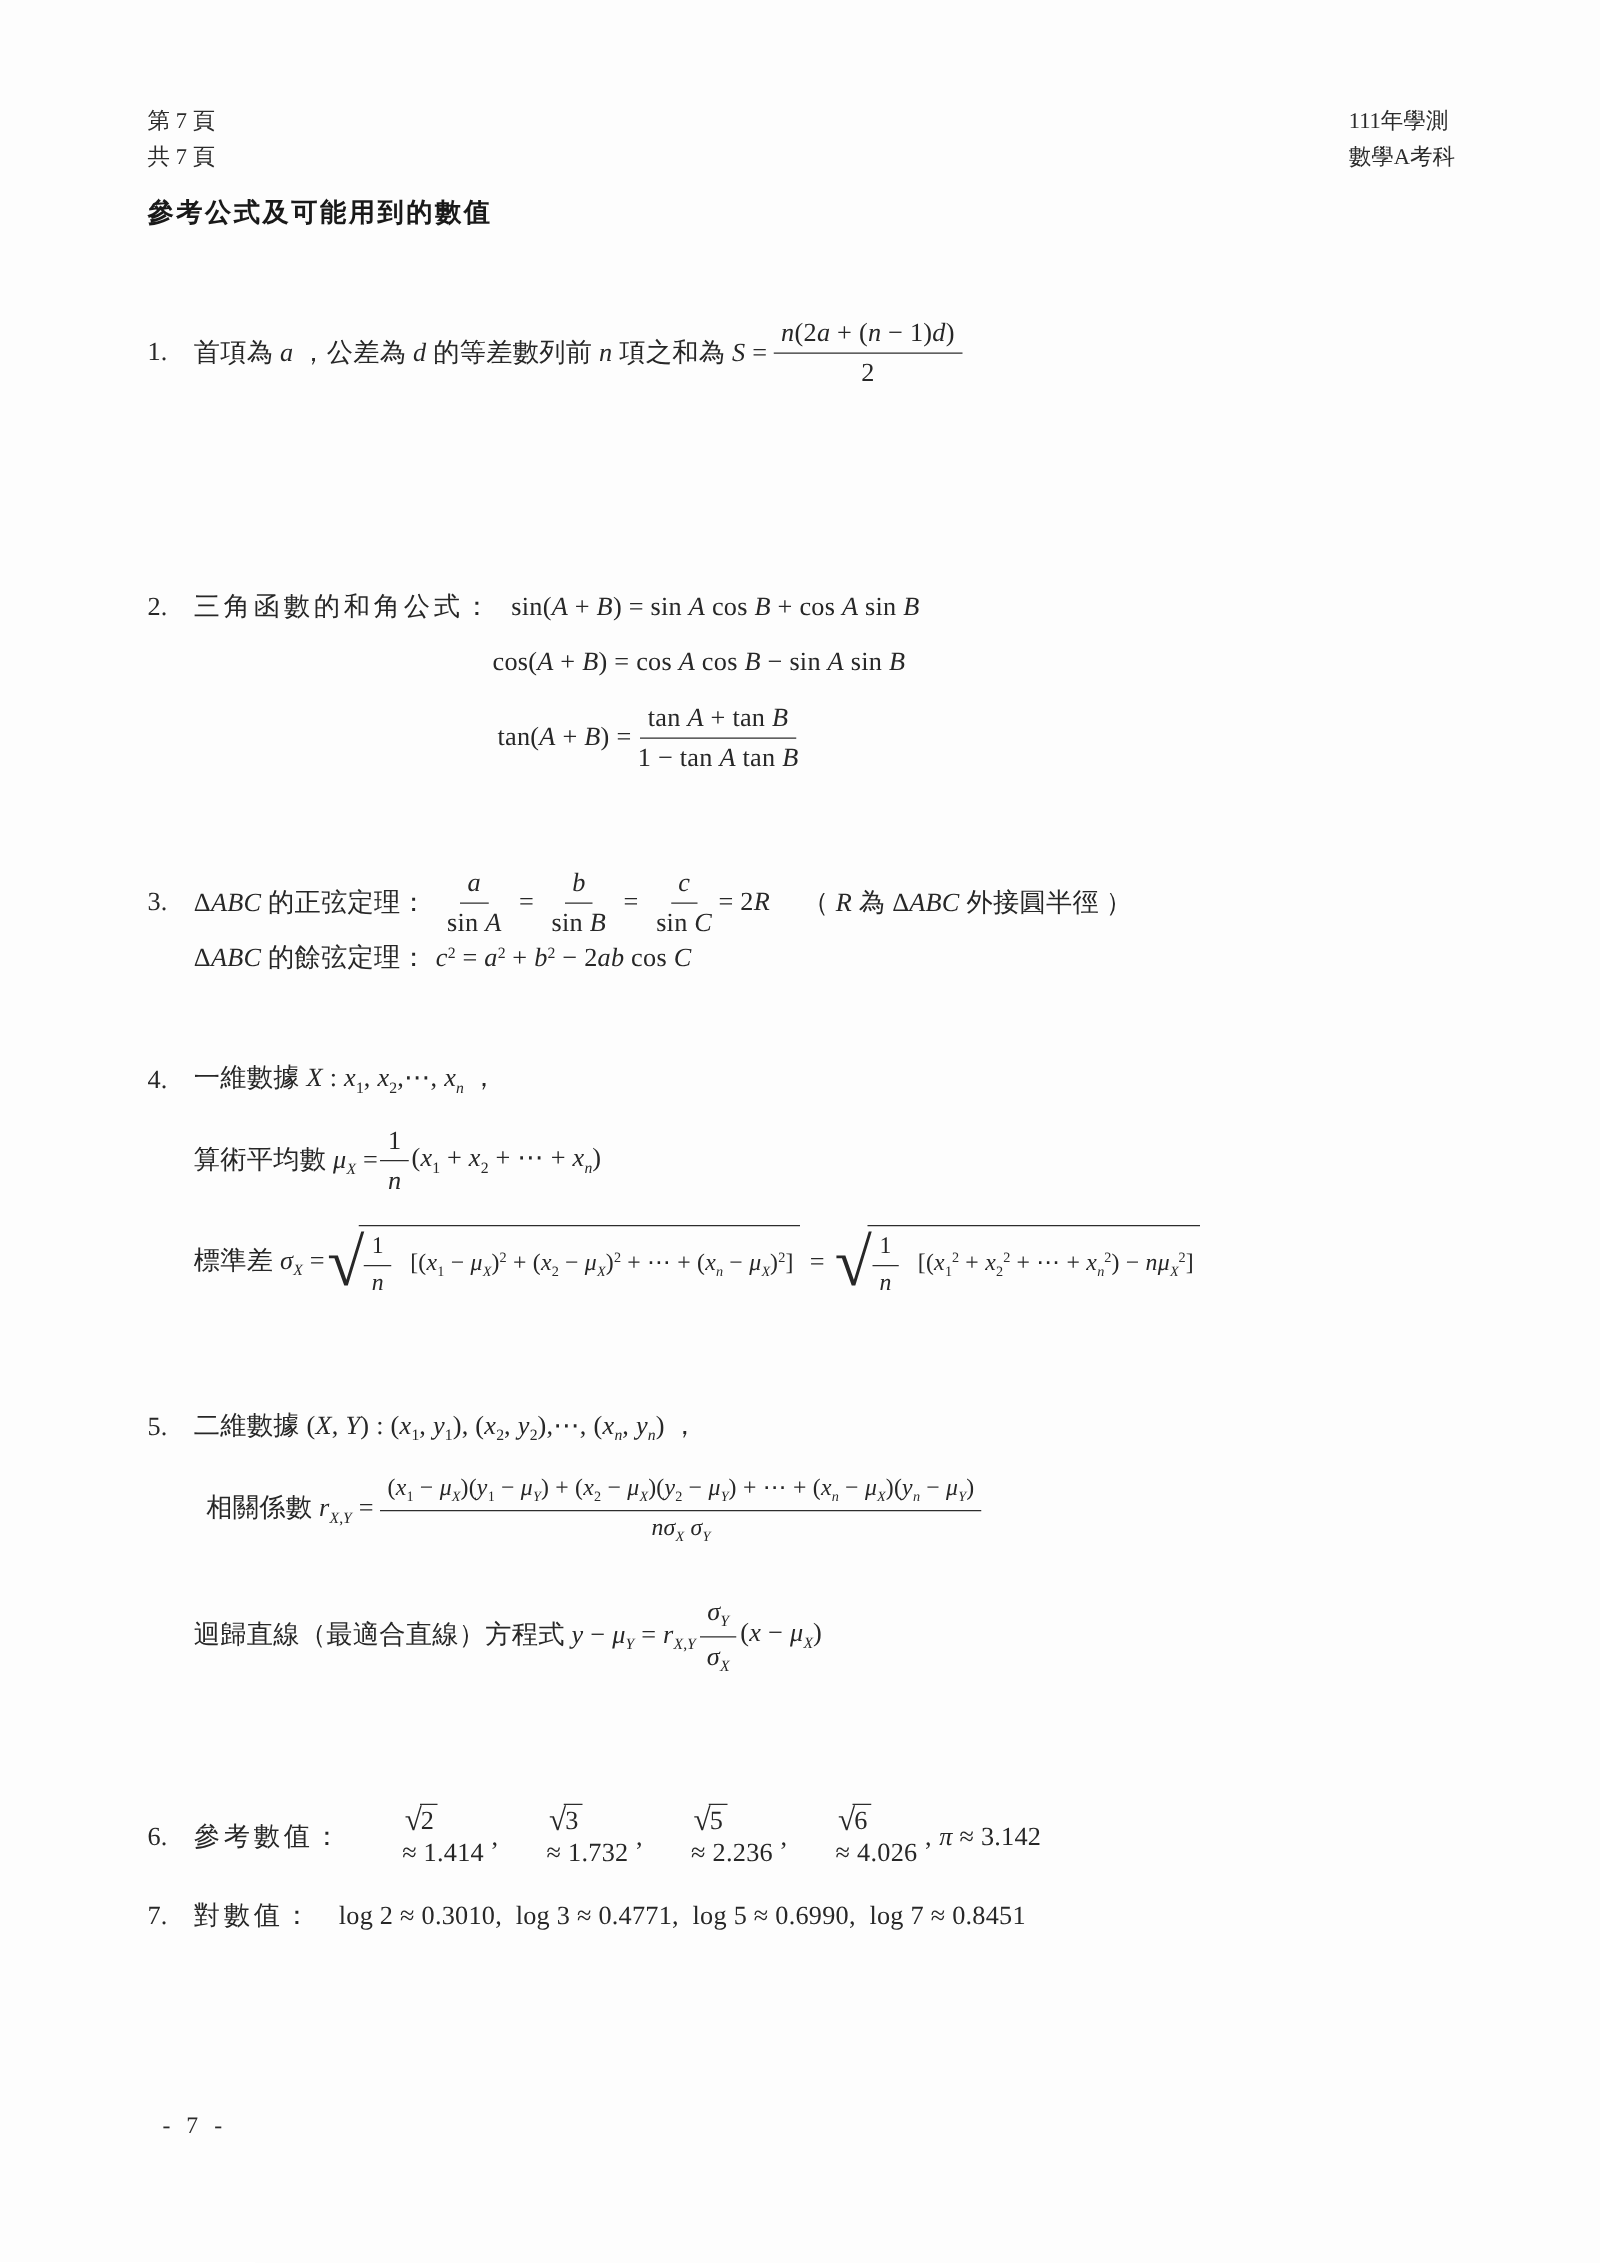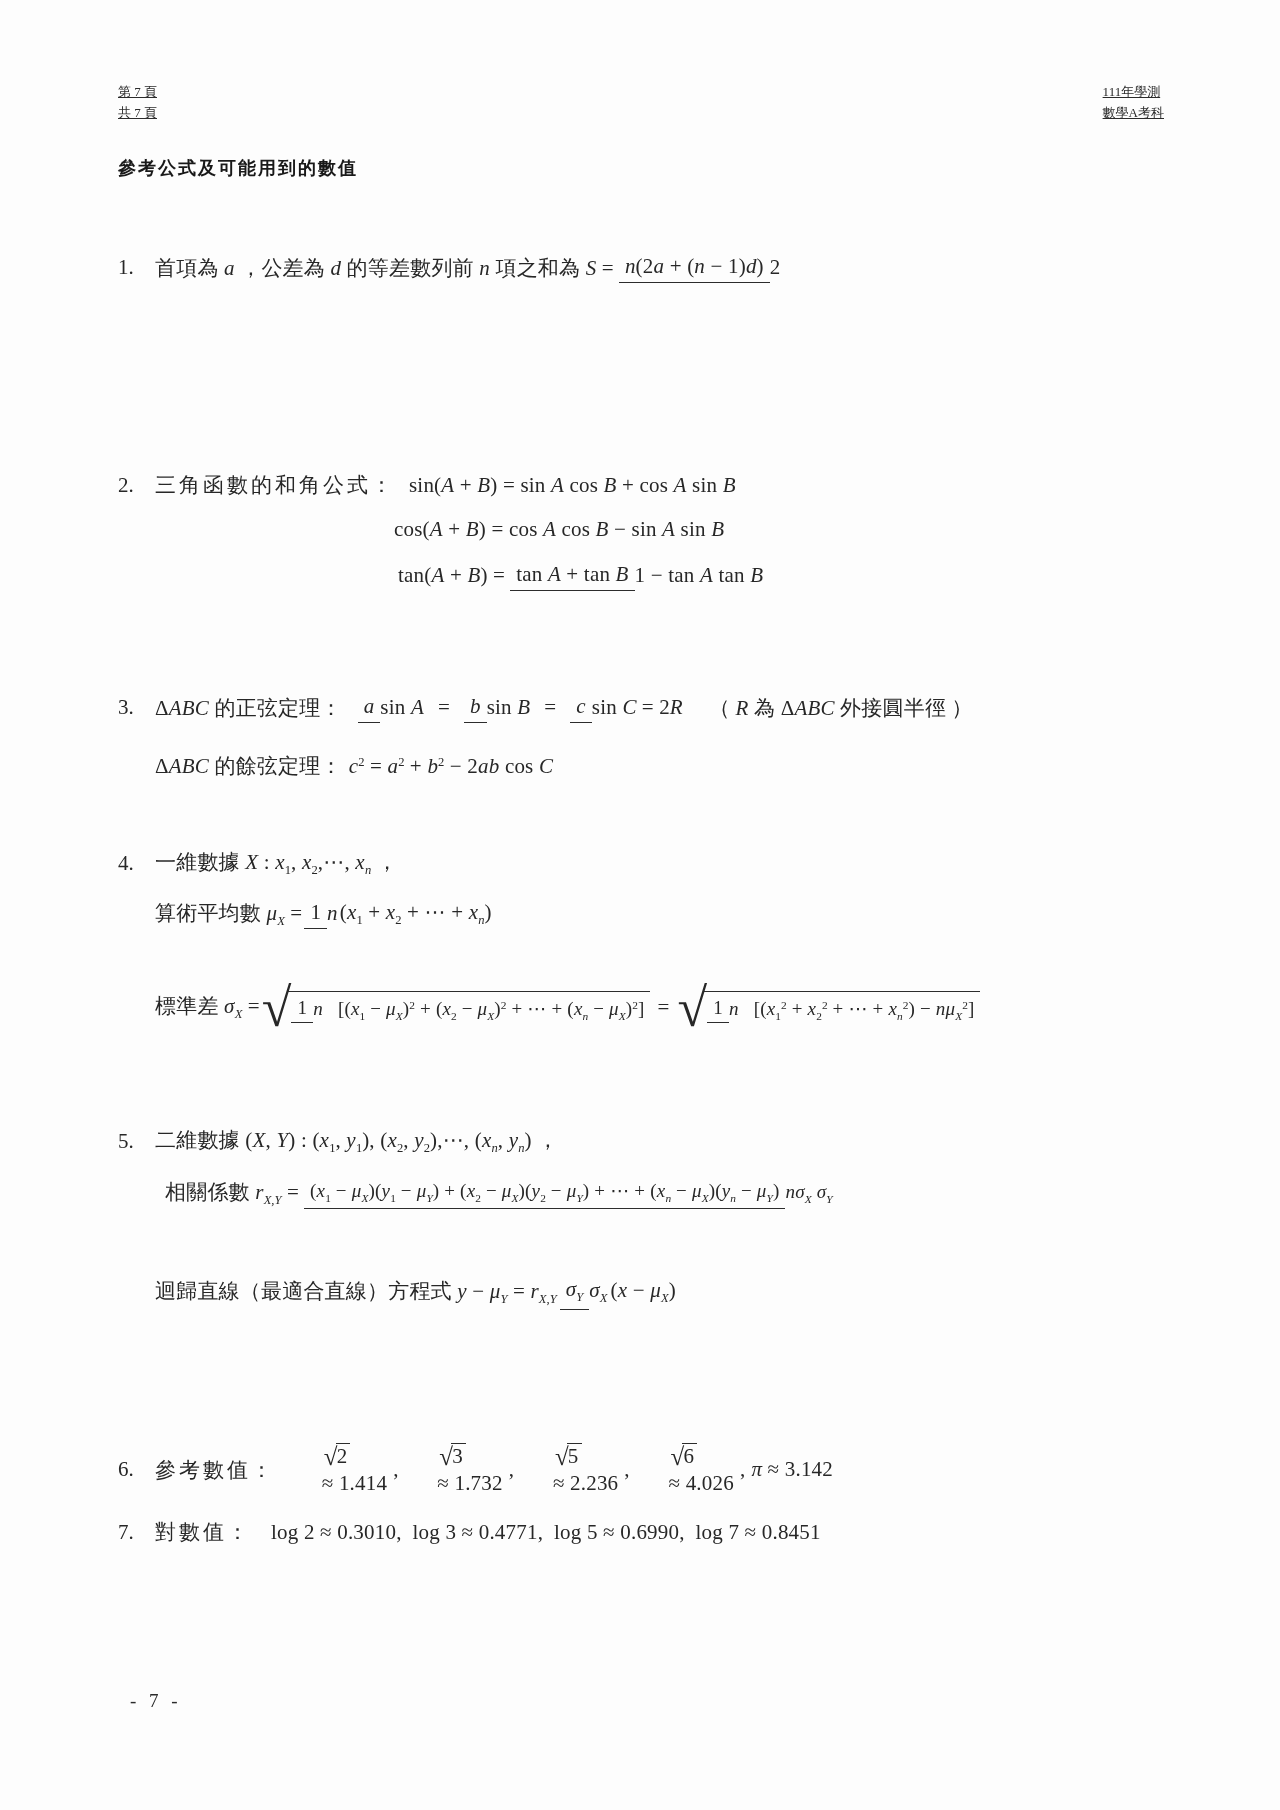--- a/index.html
+++ b/index.html
@@ -5,40 +5,40 @@
   html,body { margin:0; padding:0; background:#ffffff; }
   .page {
     position:relative; width:1280px; height:1810px;
     background:#fdfdfd; overflow:hidden;
     font-family:"Liberation Serif","DejaVu Serif",serif;
     color:#272727;
   }
   .hdr {
     position:absolute; top:82px; left:118px; right:116px;
     display:flex; justify-content:space-between;
-    font-size:13px; line-height:1.6; color:#2b2b2b;text-decoration:underline;
+    font-size:18px; line-height:1.6; color:#2b2b2b;
   }
   .hdr-right { text-align:left; }
   .title {
     position:absolute; top:156px; left:118px;
-    font-size:18px; font-weight:bold; letter-spacing:2px; color:#191919;
+    font-size:21px; font-weight:bold; letter-spacing:2px; color:#191919;
   }
   .line {
     position:absolute; left:118px;
     display:flex; align-items:center; white-space:nowrap;
     font-size:21px; color:#272727;
   }
   .no { display:inline-block; width:37px; flex:none; }
   .zh { letter-spacing:3px; }
   .fm { font-family:"Liberation Serif","DejaVu Serif",serif; white-space:pre; letter-spacing:0.2px; }
   .sm { font-size:19px;margin-left:13px; }
   i { font-style:italic; }
   sub { font-size:0.6em; vertical-align:-0.4em; letter-spacing:0; }
   sup { font-size:0.6em; vertical-align:0.55em; letter-spacing:0; }
-  .frac { display:inline-flex; flex-direction:row; margin:0 5px; white-space:pre; }
+  .frac { display:inline-flex; flex-direction:column; align-items:center; margin:0 5px; white-space:pre; }
   .fn { border-bottom:1.6px solid #2c2c2c; padding:1px 6px 3px; line-height:1.25; text-align:center; }
   .fd { padding-top:2px; line-height:1.25; text-align:center; }
   .sqrt { display:inline-flex; align-items:center; margin:0 2px; }
   .vinc { border-top:1.6px solid #2c2c2c; display:inline-flex; align-items:center; padding:3px 5px 0 2px; }
   .sqrt.big > .rad { font-size:54px; line-height:1; margin-right:-4px; transform:translateY(1px); }
   .sqrt.small > .rad { font-size:25px; line-height:1; margin-right:-2px; }
   .sqrt.small > .vinc { padding:0 3px 1px 1px; border-top-width:1.4px; }
   .eq { margin:0 9px; }
   .note { margin-left:26px; }
   .sep { margin:0 6px; }

